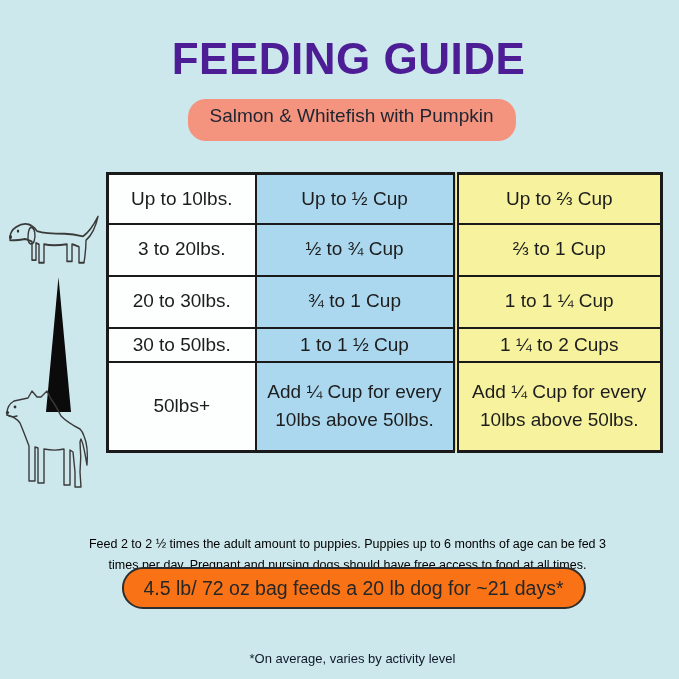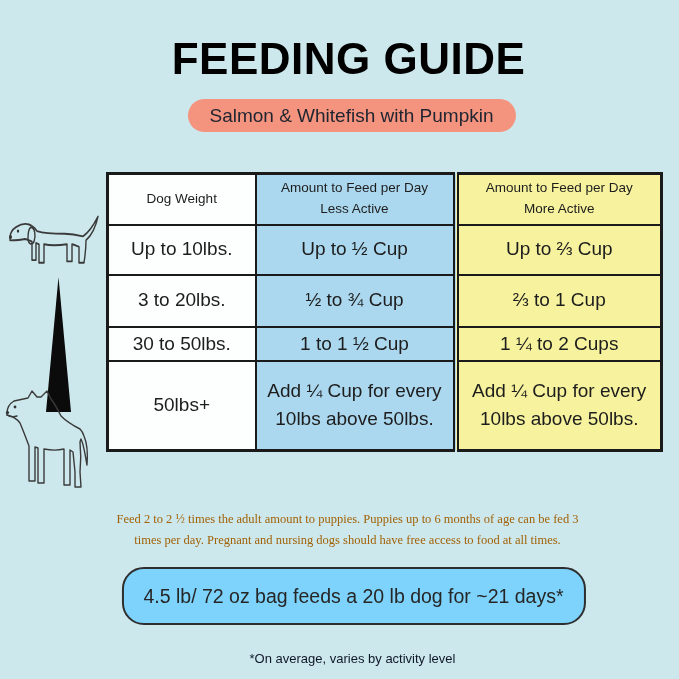--- a/index.html
+++ b/index.html
@@ -3,26 +3,26 @@
 <meta charset="utf-8">
 <style>
   html,body{margin:0;padding:0;}
   body{font-family:"Liberation Sans","DejaVu Sans",sans-serif;background:#e9eef0;}
   .stage{
     position:relative;width:679px;height:679px;margin:0 auto;overflow:hidden;
     background:var(--background,#CDE8EC);color:var(--text,#1E1E1E);
   }
   .title{
     position:absolute;top:34px;left:50%;transform:translateX(calc(-50% + 9px));
-    font-size:44px;font-weight:bold;letter-spacing:.5px;color:#000000;white-space:nowrap;
+    font-size:44px;font-weight:bold;letter-spacing:.5px;color:#4c1d95;white-space:nowrap;
   }
   .flavor-pill{
     position:absolute;top:99px;left:50%;transform:translateX(calc(-50% + 12px));
     background:var(--flavor-badge,#F4947E);color:#1f2430;
-    border-radius:18px;height:33px;line-height:33px;padding:0 22px;
+    border-radius:18px;height:42px;line-height:33px;padding:0 22px;
     font-size:19px;white-space:nowrap;
   }
   .dog-art{position:absolute;}
   .dog-art svg{display:block;}
   .small-dog{left:6px;top:210px;}
   .size-triangle{left:46px;top:277px;}
   .large-dog{left:2px;top:390px;}
 
   table.feed{
     position:absolute;left:106px;top:172px;width:554px;
@@ -43,28 +43,28 @@
   table.feed .cell-less{background:var(--less-active-column,#ABD8EF);}
   table.feed .cell-more{background:var(--more-active-column,#F6F29D);border-left:6px double var(--table-border,#1A1A1A);}
   table.feed .head-row{height:51px;}
   table.feed .r0{height:50px;}
   table.feed .r1{height:52px;}
   table.feed .r2{height:52px;}
   table.feed .r3{height:33px;}
   table.feed .r4{height:89px;}
 
   .puppy-note{
-    position:absolute;top:509px;left:50%;transform:translateX(calc(-50% + 8px));
+    position:absolute;top:534px;left:50%;transform:translateX(calc(-50% + 8px));
     width:600px;text-align:center;font-size:12.5px;line-height:1.65;
-    color:#a16207;white-space:pre-line;font-family:Liberation Serif, serif;
+    color:#000000;white-space:pre-line;
   }
   .bag-pill{
     position:absolute;top:567px;left:50%;transform:translateX(calc(-50% + 14px));
-    background:#7dd3fc;border:2px solid #2e2e2e;border-radius:22px;
-    height:38px;line-height:38px;padding:8px 20px;font-size:19.5px;color:#262626;
+    background:#f97316;border:2px solid #2e2e2e;border-radius:22px;
+    height:38px;line-height:38px;padding:0 20px;font-size:19.5px;color:#262626;
     white-space:nowrap;
   }
   .disclaimer{
     position:absolute;top:651px;left:50%;transform:translateX(calc(-50% + 13px));
     font-size:13px;color:#0f172a;white-space:nowrap;
   }
 </style>
 </head>
 <body>
 
@@ -102,36 +102,34 @@
     </svg>
   </div>
 
   <table class="feed">
     <colgroup>
       <col class="c-weight">
         <col class="c-less">
         <col class="c-more">
     </colgroup>
     <tbody>
-        <tr class="head-row">
-      <th class="cell-weight">Dog Weight</th>
-      <th class="cell-less">Amount to Feed per Day
-Less Active</th>
-      <th class="cell-more">Amount to Feed per Day
-More Active</th>
-    </tr>
     <tr class="r0">
       <td class="cell-weight">Up to 10lbs.</td>
       <td class="cell-less">Up to ½ Cup</td>
       <td class="cell-more">Up to ⅔ Cup</td>
     </tr>
     <tr class="r1">
       <td class="cell-weight">3 to 20lbs.</td>
       <td class="cell-less">½ to ¾ Cup</td>
       <td class="cell-more">⅔ to 1 Cup</td>
+    </tr>
+    <tr class="r2">
+      <td class="cell-weight">20 to 30lbs.</td>
+      <td class="cell-less">¾ to 1 Cup</td>
+      <td class="cell-more">1 to 1 ¼ Cup</td>
     </tr>
     <tr class="r3">
       <td class="cell-weight">30 to 50lbs.</td>
       <td class="cell-less">1 to 1 ½ Cup</td>
       <td class="cell-more">1 ¼ to 2 Cups</td>
     </tr>
     <tr class="r4">
       <td class="cell-weight">50lbs+</td>
       <td class="cell-less">Add ¼ Cup for every
 10lbs above 50lbs.</td>

